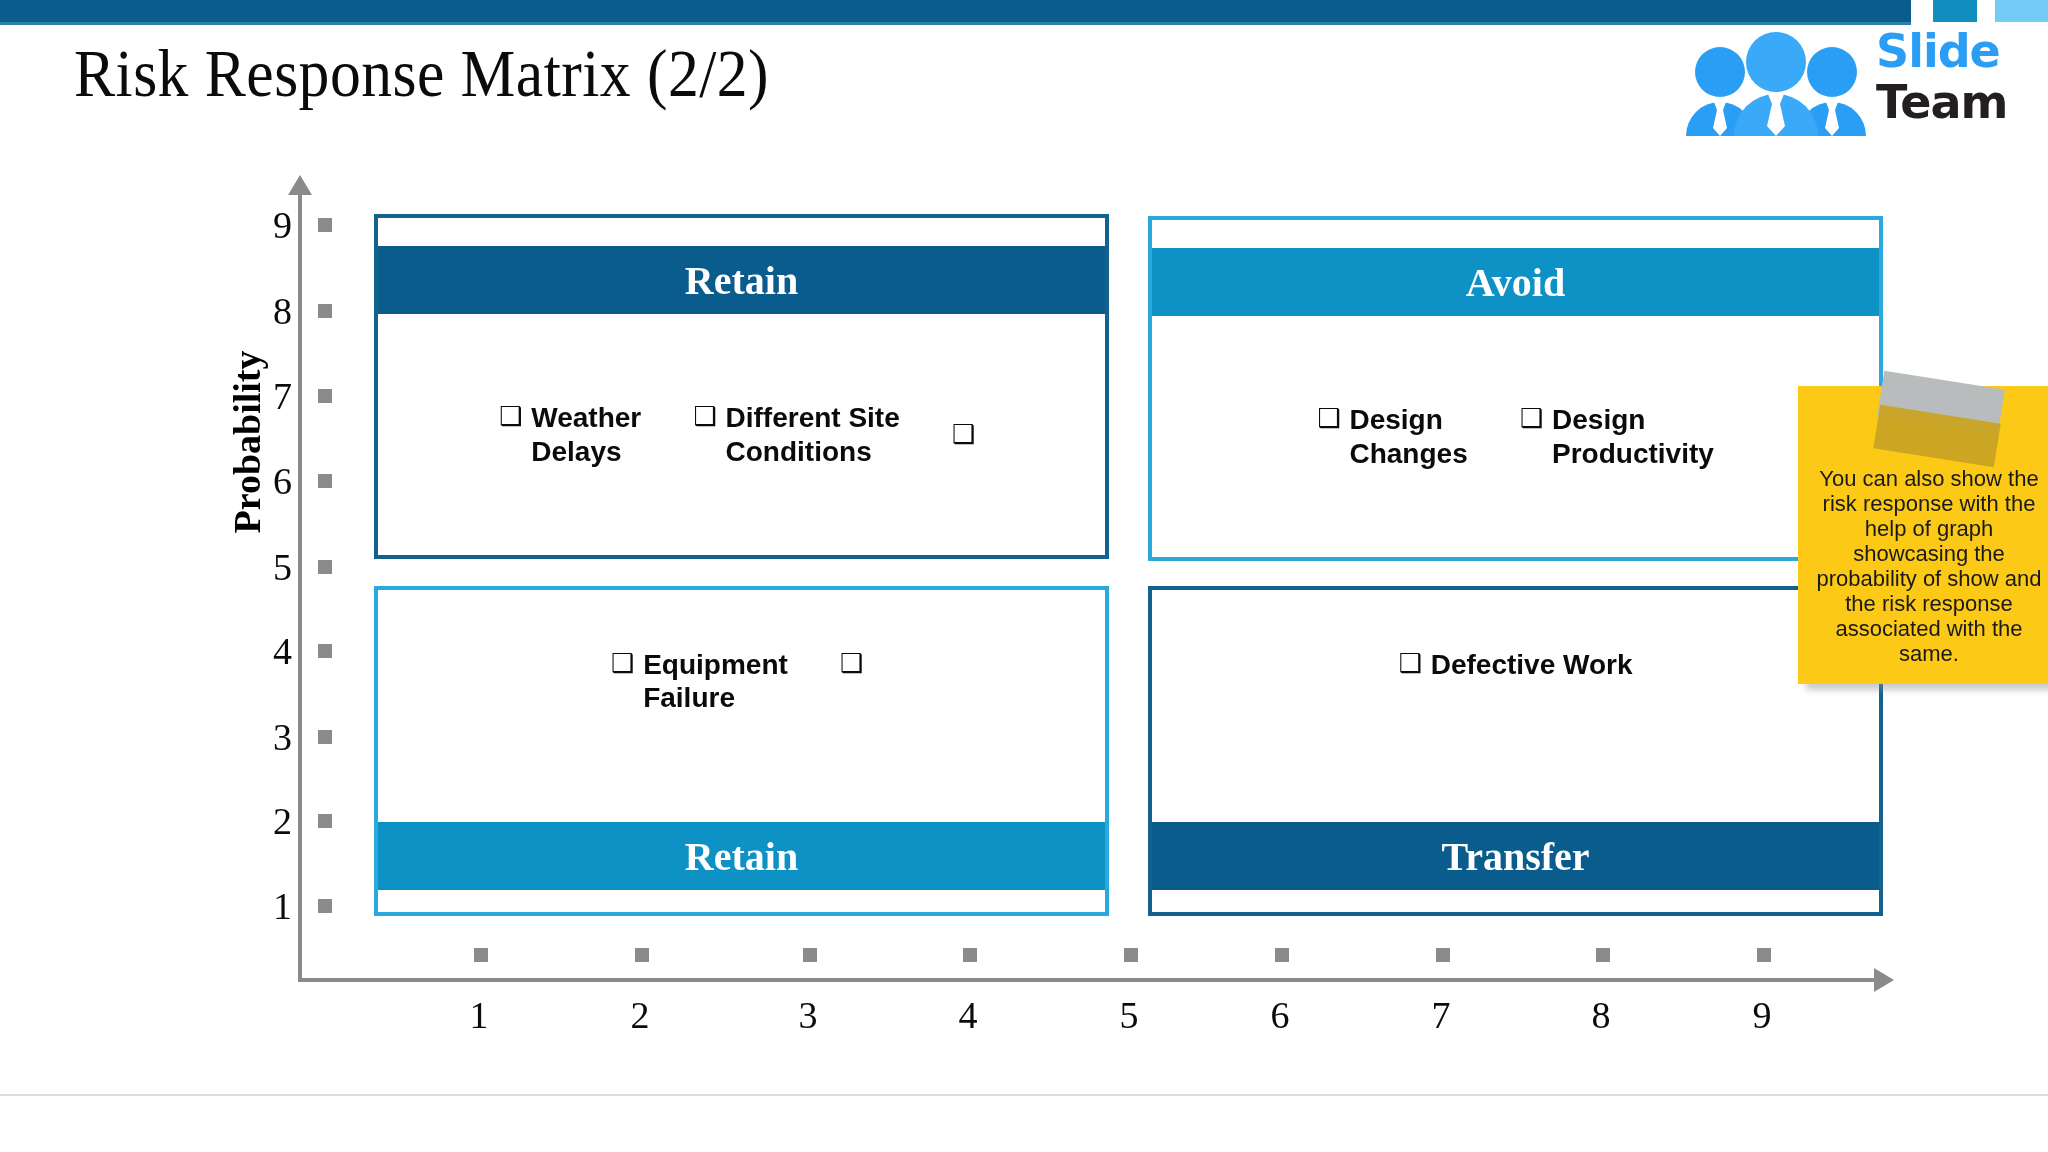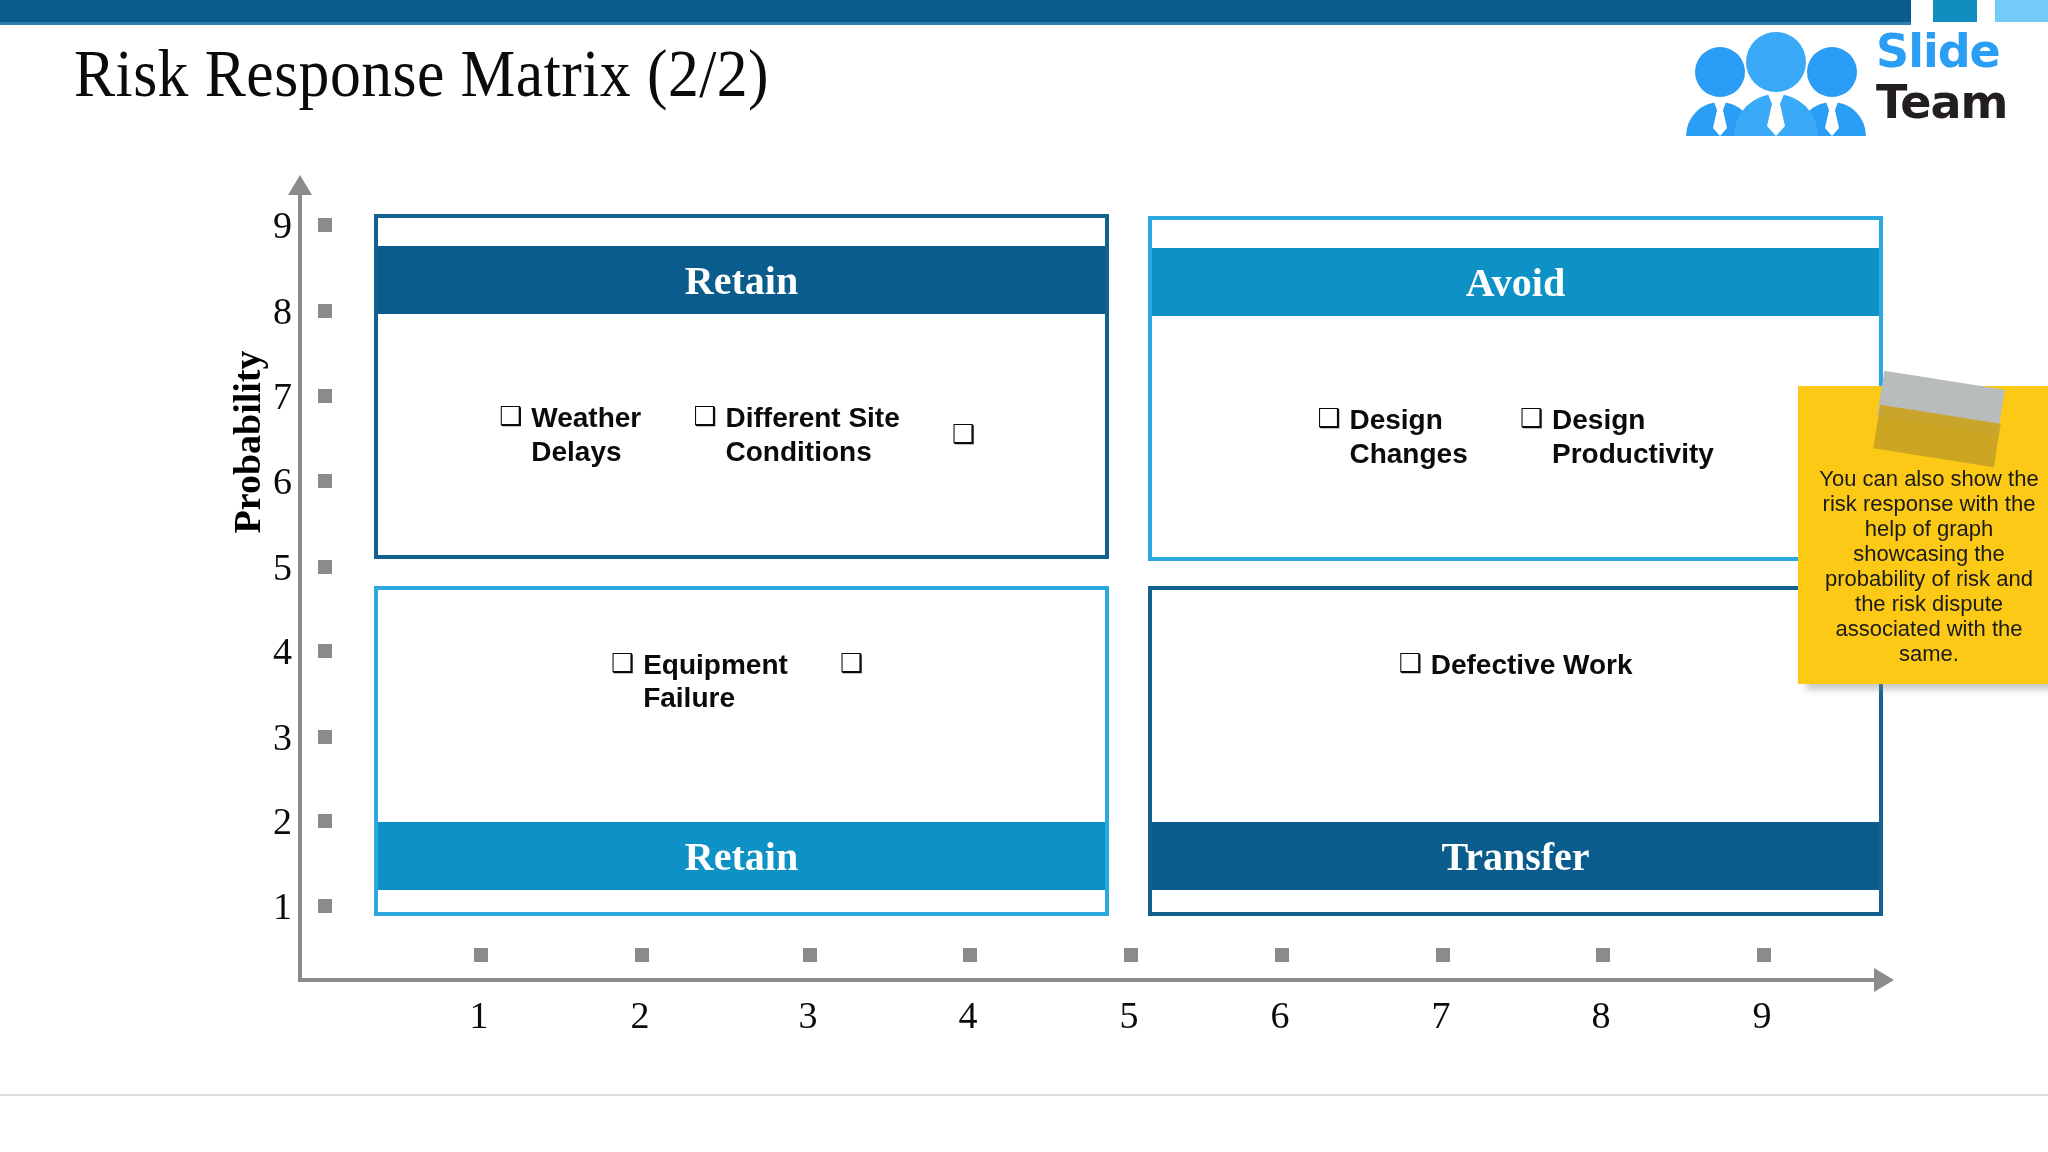--- a/index.html
+++ b/index.html
@@ -438,19 +438,19 @@
     </div>
     <div class="quad-band band-dark">Transfer</div>
     <div class="quad-pad-bot"></div>
   </div>
 
 </div>
 
 <div class="note-wrap">
   <div class="note-shadow"></div>
   <div class="note">
-    <div class="note-text">You can also show the risk response with the help of graph showcasing the probability of risk and the risk dispute associated with the same.</div>
+    <div class="note-text">You can also show the risk response with the help of graph showcasing the probability of show and the risk response associated with the same.</div>
   </div>
   <div class="tape"></div>
   <div class="tape-lower"></div>
 </div>
 
 <div class="bottom-rule"></div>
 
 </body></html>

